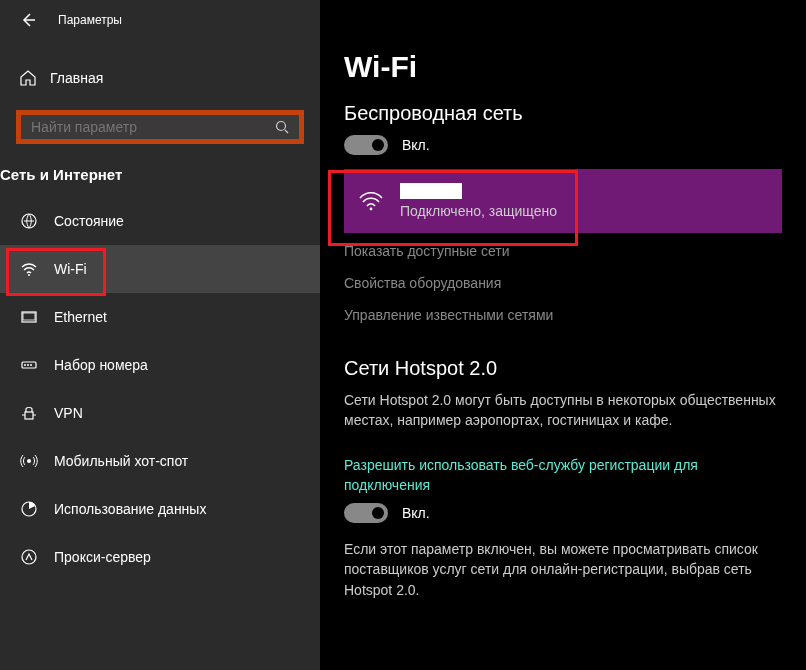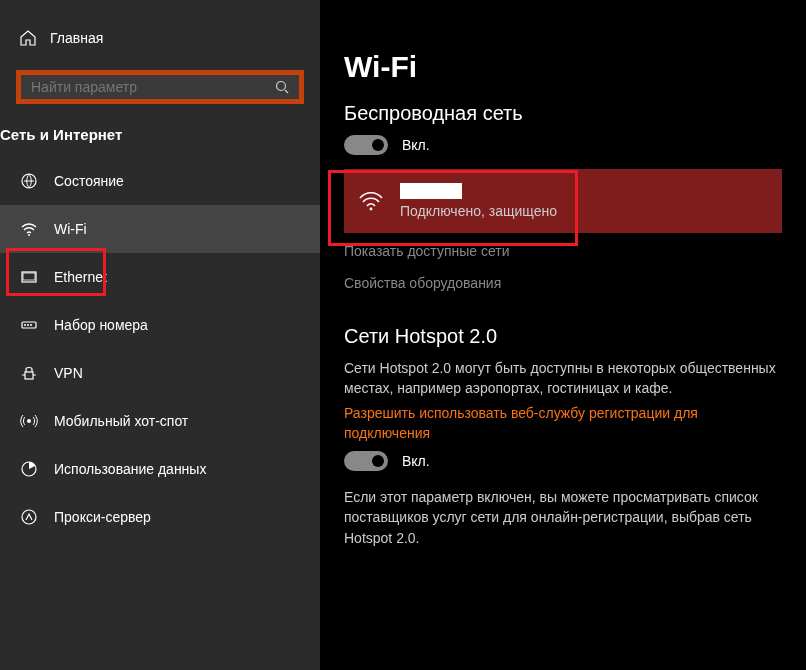--- a/index.html
+++ b/index.html
@@ -155,21 +155,21 @@
     }
     .toggle.on .knob {
       right: 4px;
       background: #000;
     }
     .toggle-label {
       margin-left: 14px;
       font-size: 14px;
     }
     .network-card {
-      background: #7f1d1d;
+      background: #701a75;
       padding: 14px 14px;
       display: flex;
       align-items: center;
       position: relative;
       cursor: pointer;
     }
     .network-card .wifi-ic {
       margin-right: 16px;
     }
     .network-info {
@@ -195,30 +195,39 @@
     .section-spacing {
       margin-top: 34px;
     }
     .body-text {
       font-size: 14px;
       color: #ccc;
       line-height: 1.45;
     }
     .body-text2 {
       font-size: 14px;
-      color: #f97316;
+      color: #5eead4;
       line-height: 1.45;
-      margin-top: 4px;
+      margin-top: 24px;
     }
     svg { display: block; }
   </style>
 </head>
 <body>
 
 <div class="sidebar">
+  <div class="header-row">
+    <div class="back-btn">
+      <svg width="16" height="16" viewBox="0 0 16 16">
+          <path d="M10 2 L4 8 L10 14" stroke="#fff" stroke-width="1.5" fill="none"></path>
+          <path d="M4 8 H15" stroke="#fff" stroke-width="1.5"></path>
+        </svg>
+    </div>
+    <div class="header-title">Параметры</div>
+  </div>
 
   <div class="home-row">
     <span class="icon">
       <svg width="18" height="18" viewBox="0 0 18 18">
           <path d="M2 8 L9 2 L16 8 V16 H11 V11 H7 V16 H2 Z" stroke="#fff" stroke-width="1.2" fill="none"></path>
         </svg>
     </span>
     <span class="label">Главная</span>
   </div>
 
@@ -333,20 +342,21 @@
         </svg>
     </span>
     <div class="network-info">
       <div class="network-name-box"></div>
       <div class="network-status">Подключено, защищено</div>
     </div>
   </div>
 
   <div class="link-text" style="margin-top:10px;">Показать доступные сети</div>
   <div class="link-text">Свойства оборудования</div>
+  <div class="link-text">Управление известными сетями</div>
 
   <div class="section-title section-spacing">Сети Hotspot 2.0</div>
   <div class="body-text">Сети Hotspot 2.0 могут быть доступны в некоторых общественных местах, например аэропортах, гостиницах и кафе.</div>
   <div class="body-text2">Разрешить использовать веб-службу регистрации для подключения</div>
 
   <div class="toggle-row" style="margin-top:8px;">
     <div class="toggle on">
         <div class="knob"></div>
       </div>
     <span class="toggle-label">Вкл.</span>

